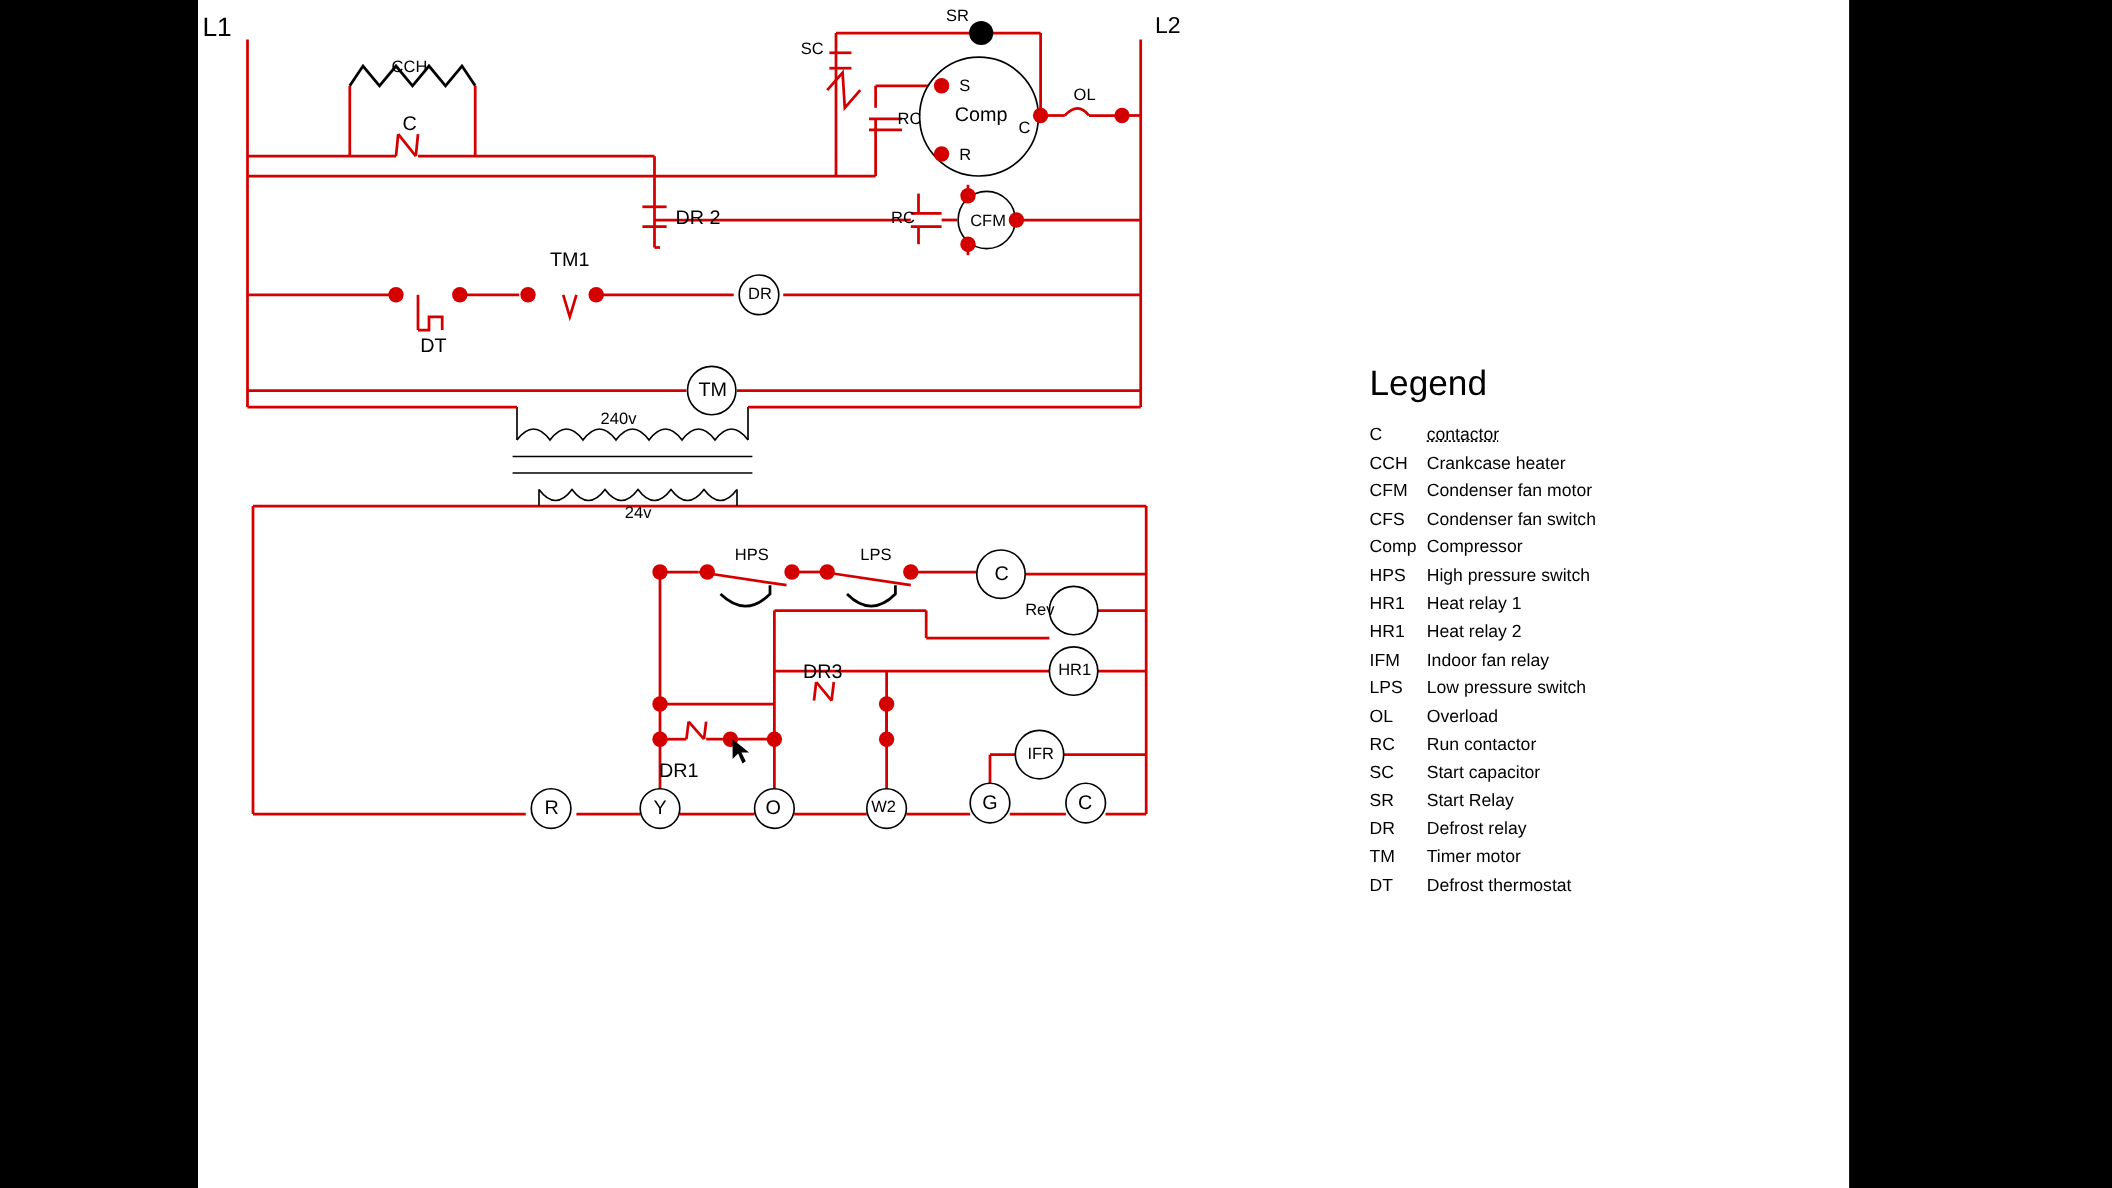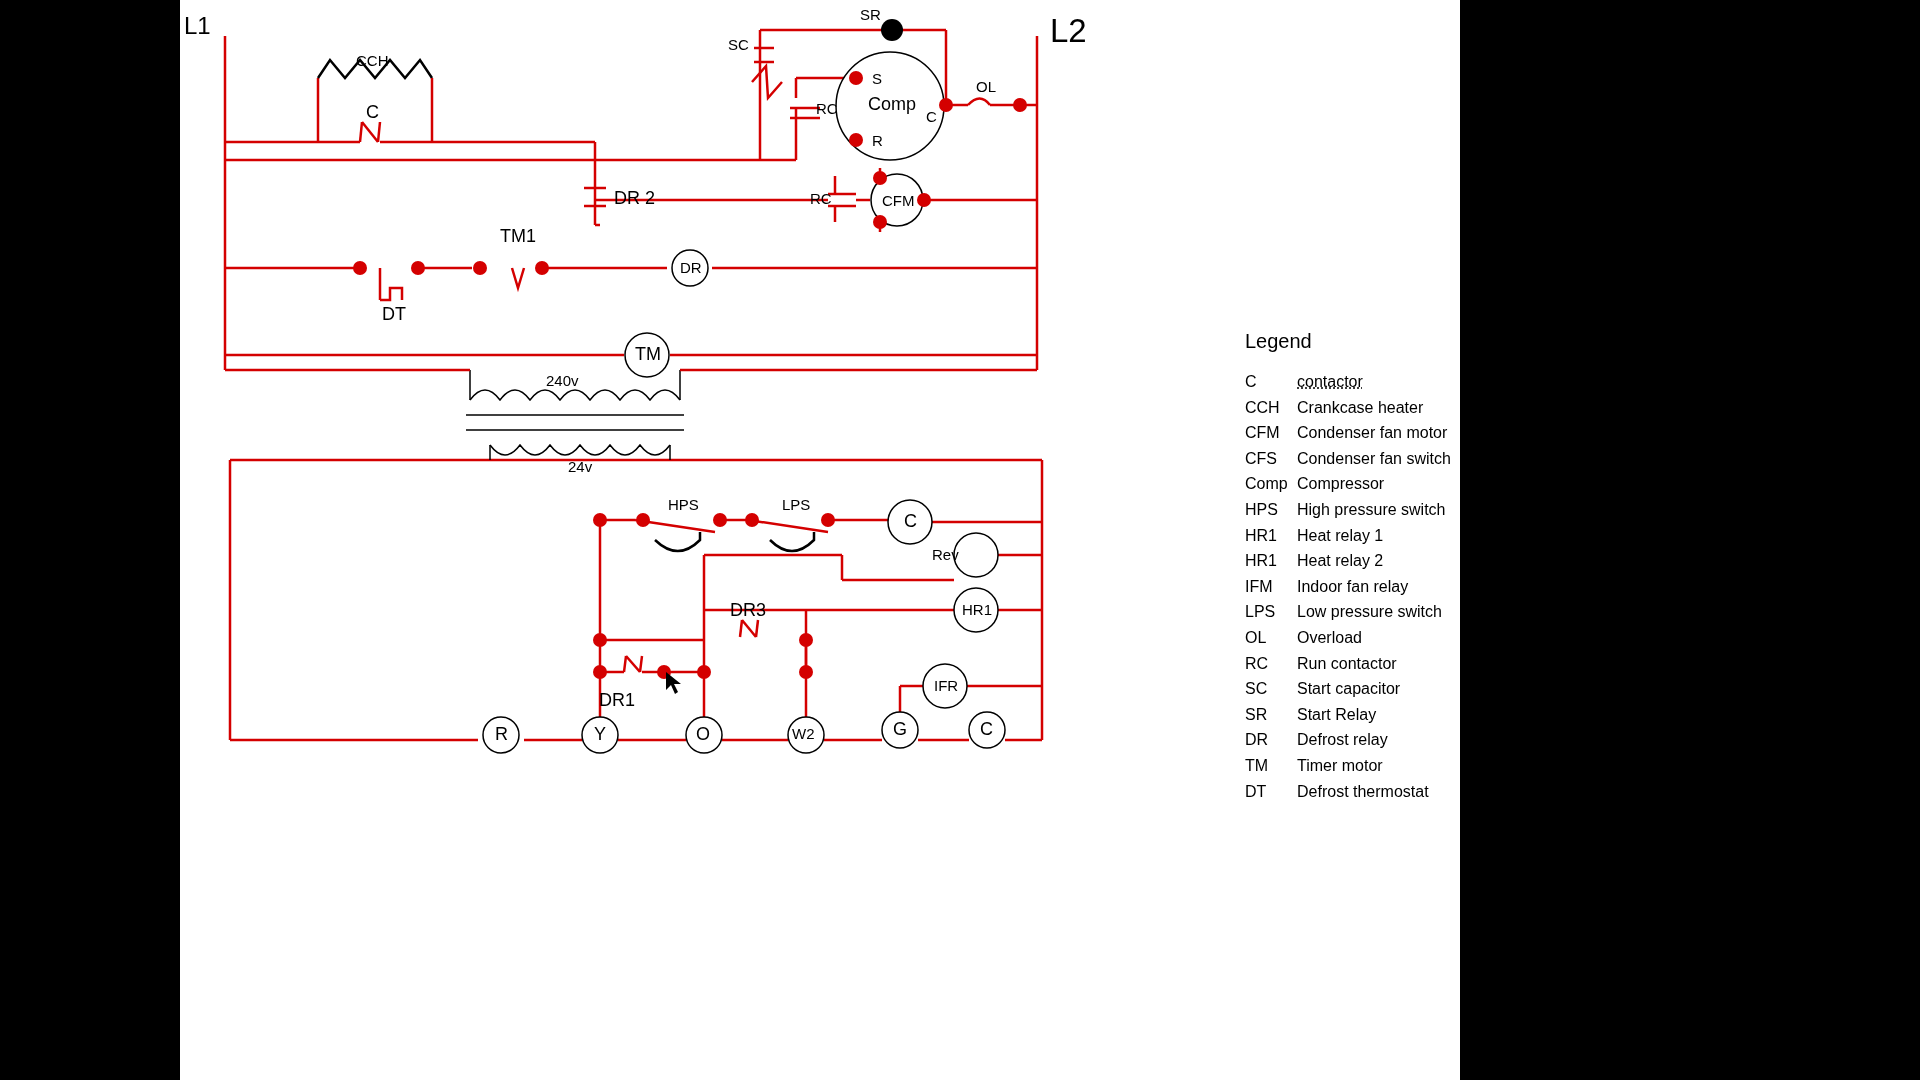--- a/index.html
+++ b/index.html
@@ -1,21 +1,21 @@
 <!DOCTYPE html>
 <html><head>
 <meta charset="utf-8">
 <style>
   html,body{margin:0;padding:0;width:1920px;height:1080px;background:#000;font-family:"Gill Sans","Gill Sans MT","Trebuchet MS",sans-serif;overflow:hidden}
-  .page{position:absolute;left:180px;top:0;width:1280px;height:1080px;background:#fff}
+  .page{position:absolute;left:180px;top:0;width:1501px;height:1080px;background:#fff}
   svg{position:absolute;left:0;top:0}
   .lbl{position:absolute;font-size:18px;color:#000;white-space:nowrap}
   .lblsm{position:absolute;font-size:15px;color:#000;white-space:nowrap}
   .legend{position:absolute;left:1065px;top:330px;width:210px}
-  .legend h2{font-weight:400;font-size:20px;margin:0 0 18px 0}
+  .legend h2{font-weight:400;font-size:32px;margin:0 0 18px 0}
   .legend .row{display:flex;gap:10px;font-size:16px;margin:4px 0;line-height:1.35;align-items:baseline}
   .legend .abbr{width:42px;flex:0 0 42px}
   .legend .def{flex:1}
   .under{text-decoration:underline dotted}
 </style>
 </head>
 <body>
 
 <div class="page">
 
@@ -233,21 +233,21 @@
     <use href="#dot" x="484" y="672"></use>
     <use href="#dot" x="524" y="672"></use>
     <use href="#dot" x="626" y="640"></use>
     <use href="#dot" x="626" y="672"></use>
   </g>
 
   <path d="M486 672 L486 690 L491 685 L495 694 L498 692 L494 684 L501 684 Z" fill="#000"></path>
 </svg>
 
 <div class="lbl" style="left:4px;top:12px;font-size:24px">L1</div>
-<div class="lbl" style="left:870px;top:12px;font-size:33px">L2</div>
+<div class="lbl" style="left:870px;top:12px;font-size:21px">L2</div>
 <div class="lblsm" style="left:176px;top:52px">CCH</div>
 <div class="lbl" style="left:186px;top:102px">C</div>
 <div class="lblsm" style="left:548px;top:36px">SC</div>
 <div class="lblsm" style="left:680px;top:6px">SR</div>
 <div class="lblsm" style="left:636px;top:100px">RC</div>
 <div class="lblsm" style="left:692px;top:70px">S</div>
 <div class="lblsm" style="left:746px;top:108px">C</div>
 <div class="lblsm" style="left:692px;top:132px">R</div>
 <div class="lbl" style="left:688px;top:94px">Comp</div>
 <div class="lblsm" style="left:796px;top:78px">OL</div>

